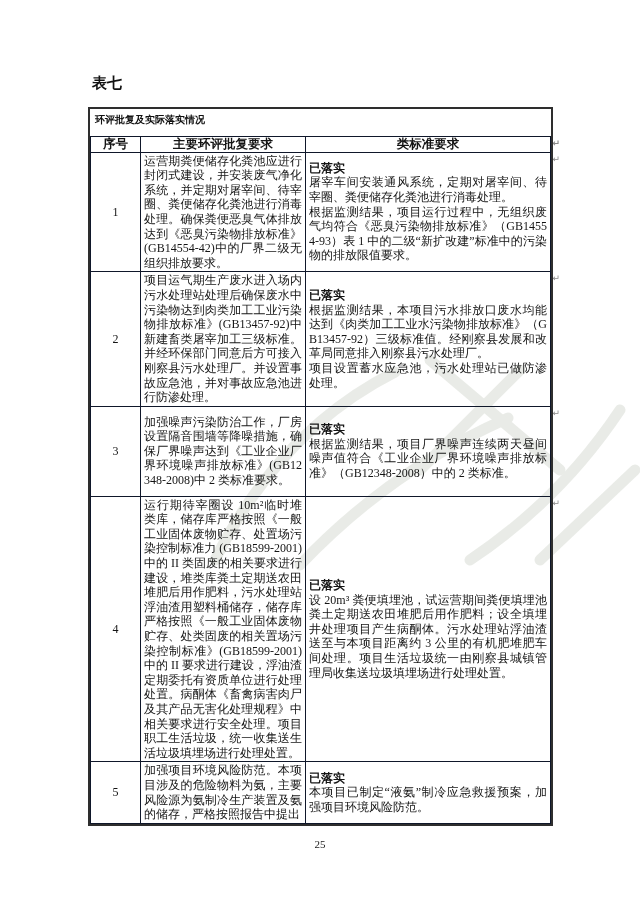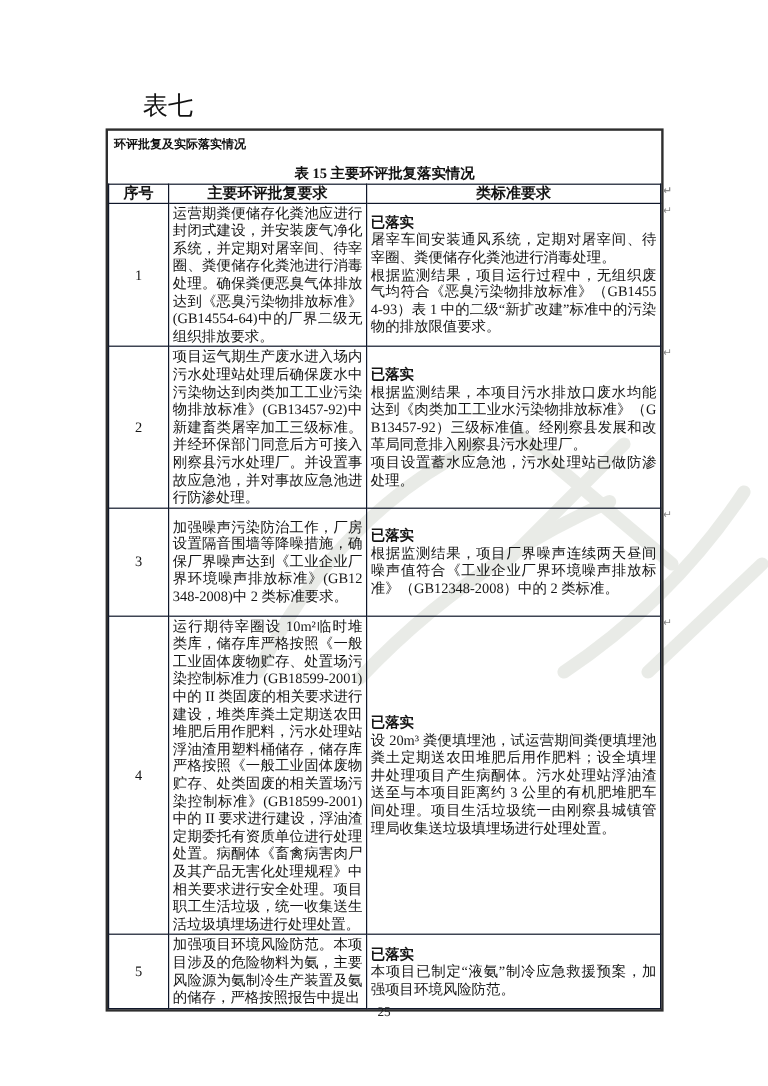--- a/index.html
+++ b/index.html
@@ -5,21 +5,21 @@
   html,body{margin:0;padding:0;background:#ffffff;}
   .page{
     position:relative;width:640px;height:905px;background:#ffffff;overflow:hidden;
     font-family:"Liberation Serif","DejaVu Serif",serif;color:#111;
   }
   .doc-header{
     position:absolute;top:31px;left:0;width:100%;text-align:center;
     font-size:9.5px;color:#222;letter-spacing:0.2px;
   }
   .section-label{
-    position:absolute;top:74px;left:92px;font-size:21px;font-weight:normal;color:#111;margin-left:27px;
+    position:absolute;top:74px;left:92px;font-size:15px;font-weight:bold;color:#111;
   }
   .watermark{position:absolute;left:0;top:0;width:640px;height:905px;pointer-events:none;}
   .tbl{
     position:absolute;left:88px;top:107px;width:465px;
     border:2px solid #2e2e2e;background:transparent;box-sizing:border-box;
   }
   .sect-title{
     height:23px;padding:4px 0 0 5px;font-weight:bold;font-size:10px;color:#111;
   }
   .caption{
@@ -61,42 +61,41 @@
       <path d="M 470 560 Q 560 500 620 410"></path>
       <path d="M 540 560 L 635 470"></path>
     </g>
   </svg>
 
 
   <div class="section-label">表七</div>
 
   <div class="tbl">
     <div class="sect-title">环评批复及实际落实情况</div>
-    <div class="caption">表 15  主要环评批复落实情况</div>
 
     <table class="main">
       <colgroup>
         <col style="width:50px">
         <col style="width:165px">
         <col>
       </colgroup>
       <thead>
         <tr>
           <th>序号</th>
           <th>主要环评批复要求</th>
           <th style="position:relative;">
             <span>类标准要求</span>
             <span class="pmark">↵</span>
           </th>
         </tr>
       </thead>
       <tbody>
         <tr class="h117">
           <td class="no">1</td>
-          <td class="req">运营期粪便储存化粪池应进行封闭式建设，并安装废气净化系统，并定期对屠宰间、待宰圈、粪便储存化粪池进行消毒处理。确保粪便恶臭气体排放达到《恶臭污染物排放标准》(GB14554-64)中的厂界二级无组织排放要求。</td>
+          <td class="req">运营期粪便储存化粪池应进行封闭式建设，并安装废气净化系统，并定期对屠宰间、待宰圈、粪便储存化粪池进行消毒处理。确保粪便恶臭气体排放达到《恶臭污染物排放标准》(GB14554-42)中的厂界二级无组织排放要求。</td>
           <td class="st">
             <span class="pmark">↵</span>
             <span class="lab">已落实</span>
             <span class="det">屠宰车间安装通风系统，定期对屠宰间、待宰圈、粪便储存化粪池进行消毒处理。
 根据监测结果，项目运行过程中，无组织废气均符合《恶臭污染物排放标准》（GB14554-93）表 1 中的二级“新扩改建”标准中的污染物的排放限值要求。</span>
           </td>
         </tr>
         <tr class="h130">
           <td class="no">2</td>
           <td class="req">项目运气期生产废水进入场内污水处理站处理后确保废水中污染物达到肉类加工工业污染物排放标准》(GB13457-92)中新建畜类屠宰加工三级标准。并经环保部门同意后方可接入刚察县污水处理厂。并设置事故应急池，并对事故应急池进行防渗处理。</td>

